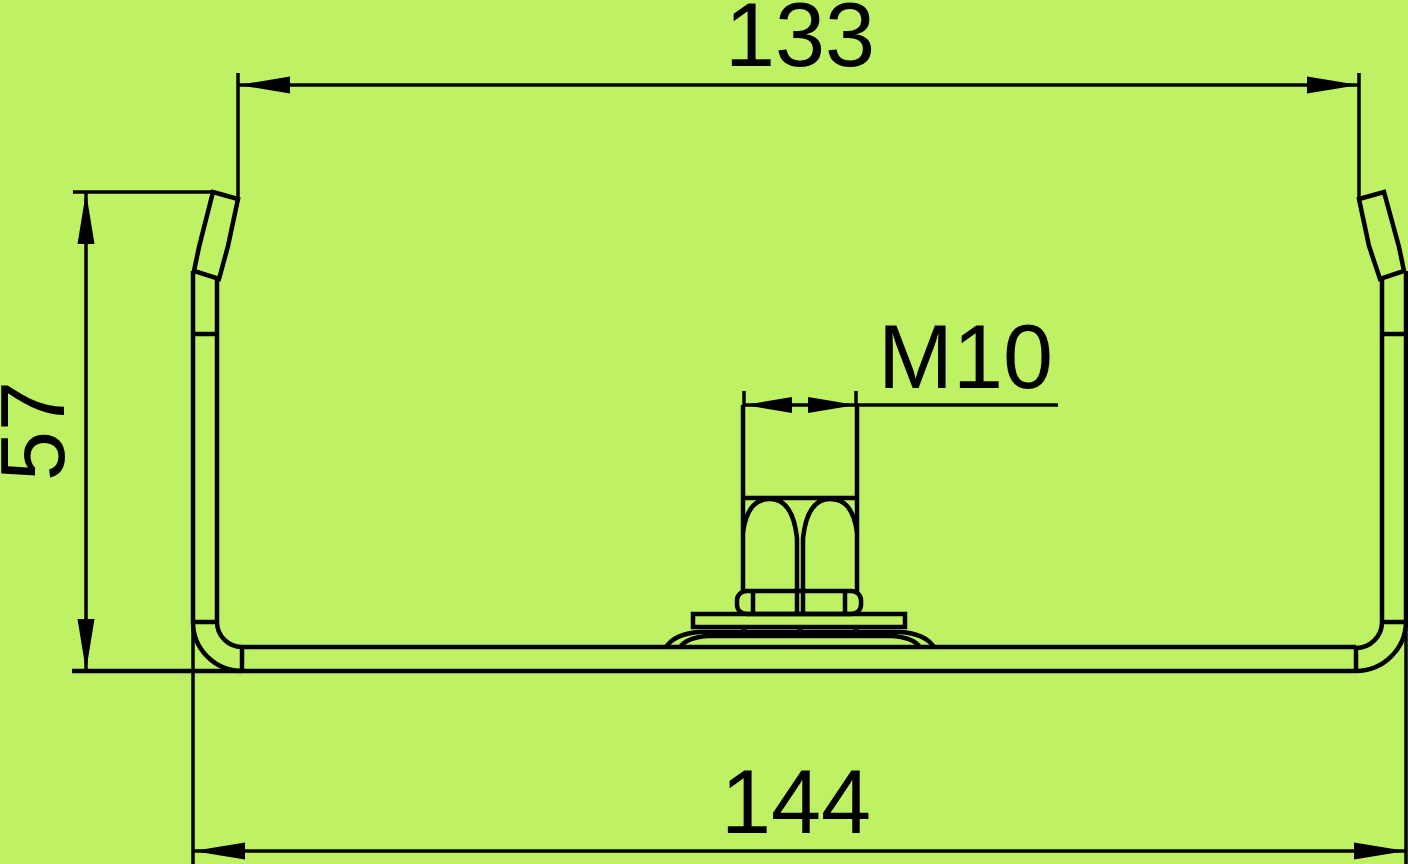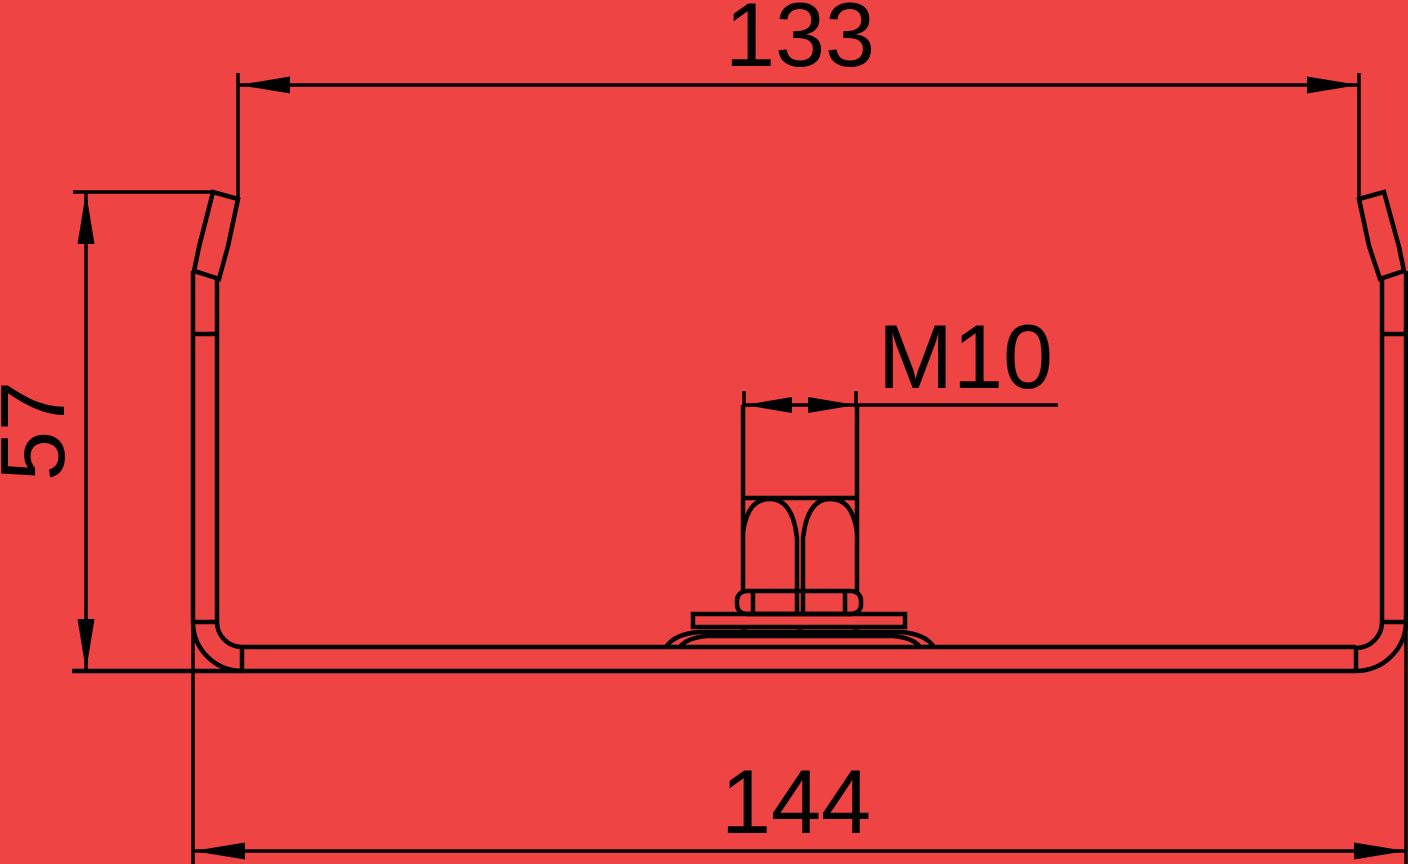--- a/index.html
+++ b/index.html
@@ -7,21 +7,21 @@
     padding: 0;
     background: #ffffff;
     width: 1408px;
     height: 864px;
     overflow: hidden;
     font-family: "Liberation Sans", sans-serif;
   }
   .drawing-wrap {
     width: 1408px;
     height: 864px;
-    background: #ef4444;
+    background: #bef264;
   }
   svg { display: block; }
   .outline {
     fill: none;
     stroke: #000;
     stroke-width: 4.5;
     stroke-linecap: butt;
     stroke-linejoin: miter;
   }
   .dimline {

